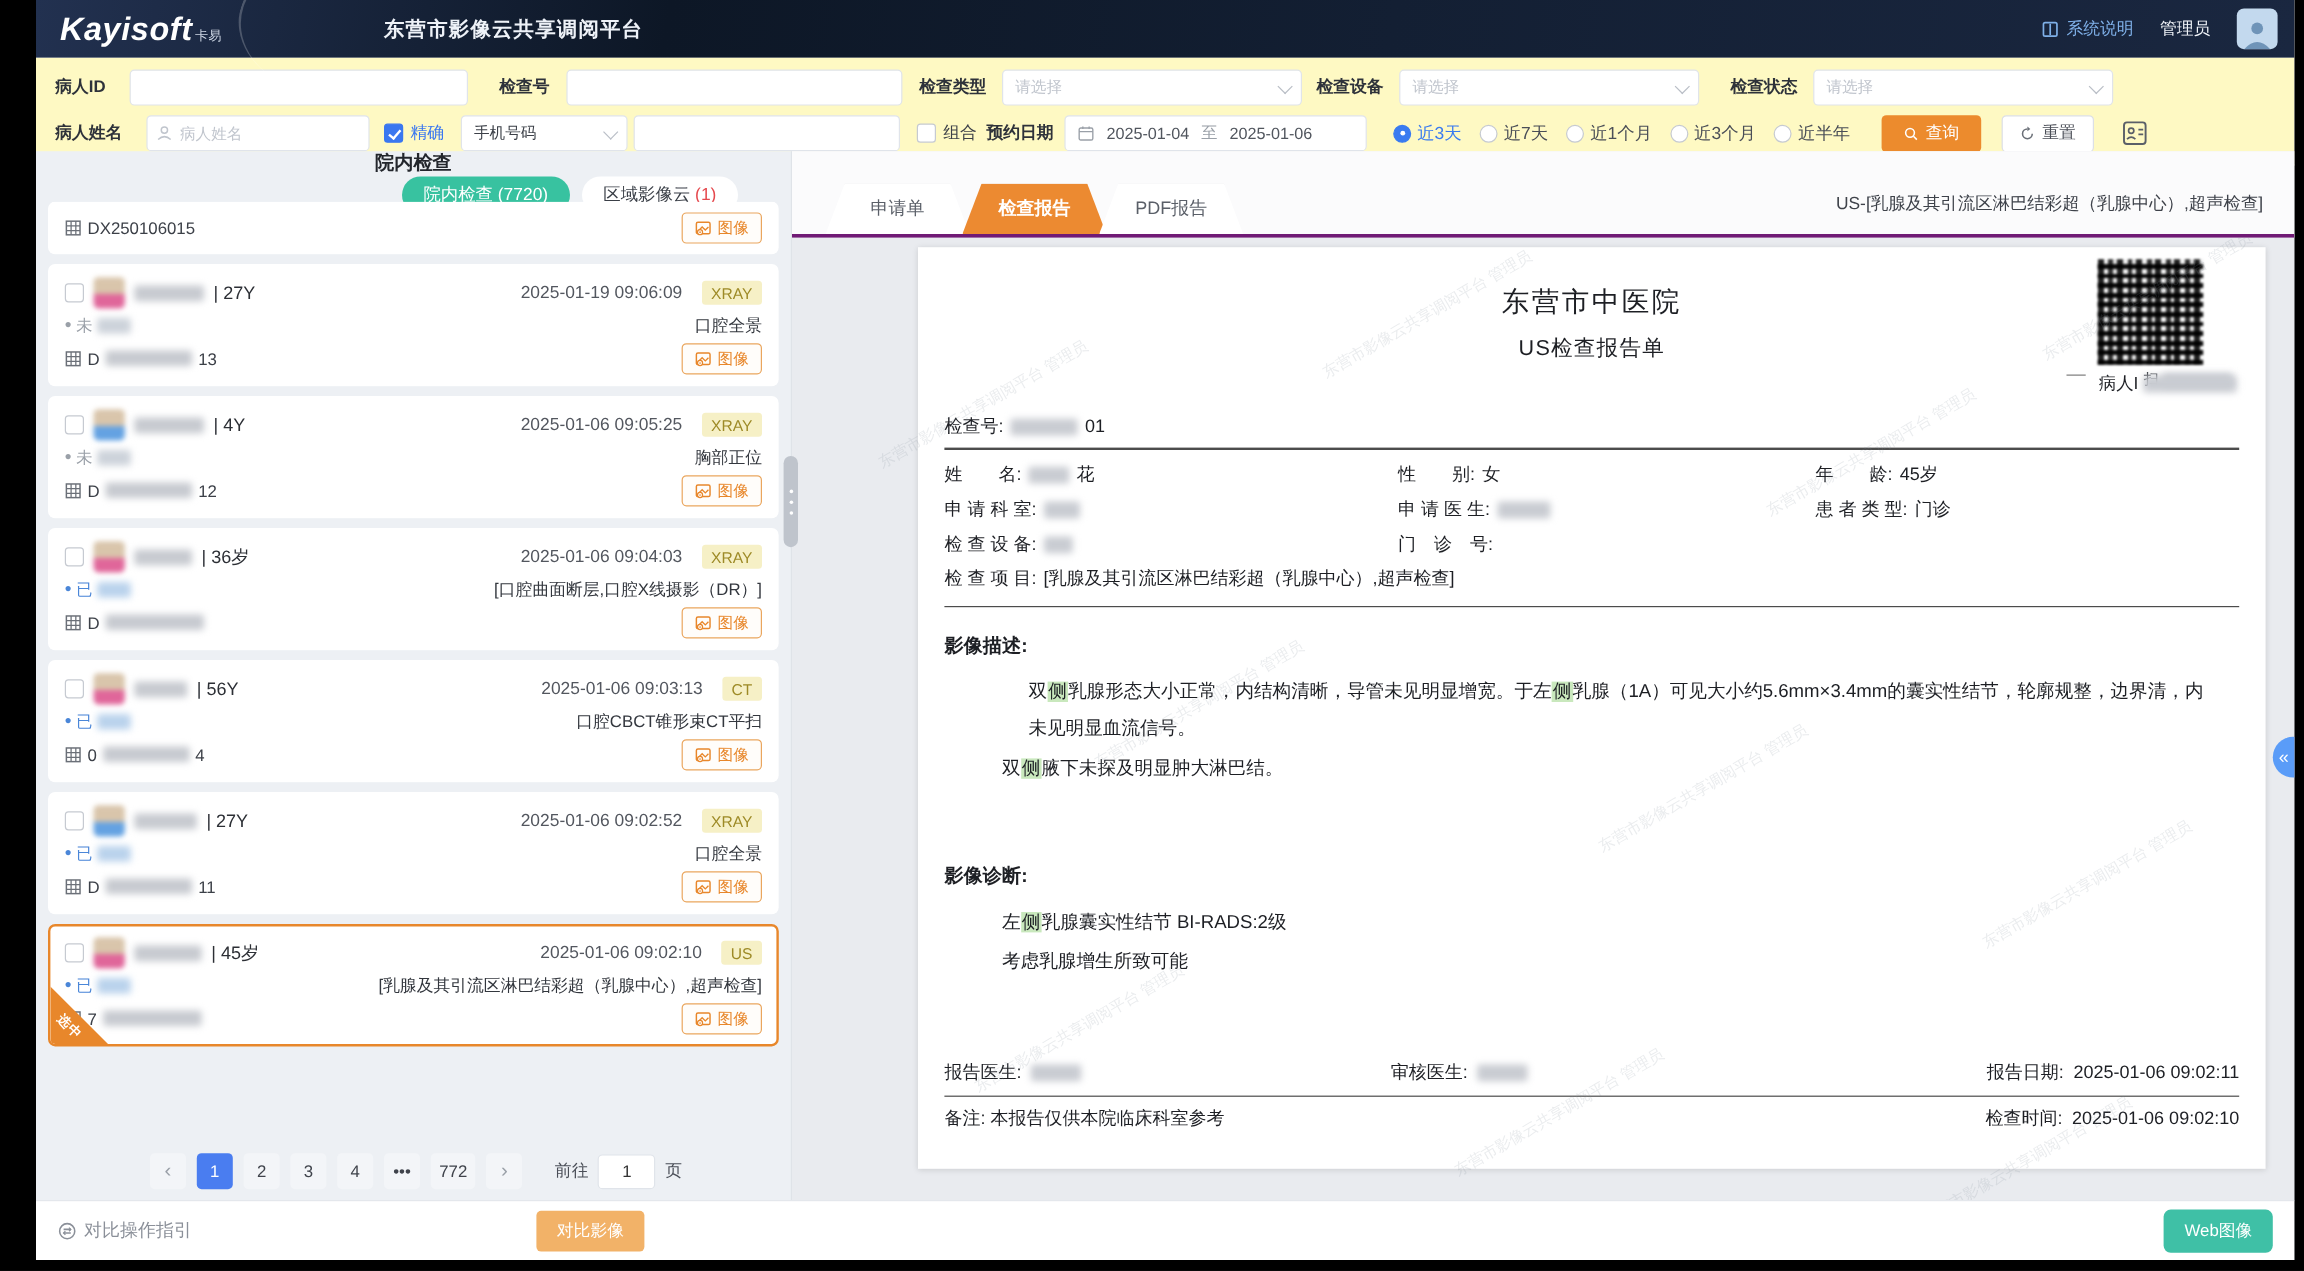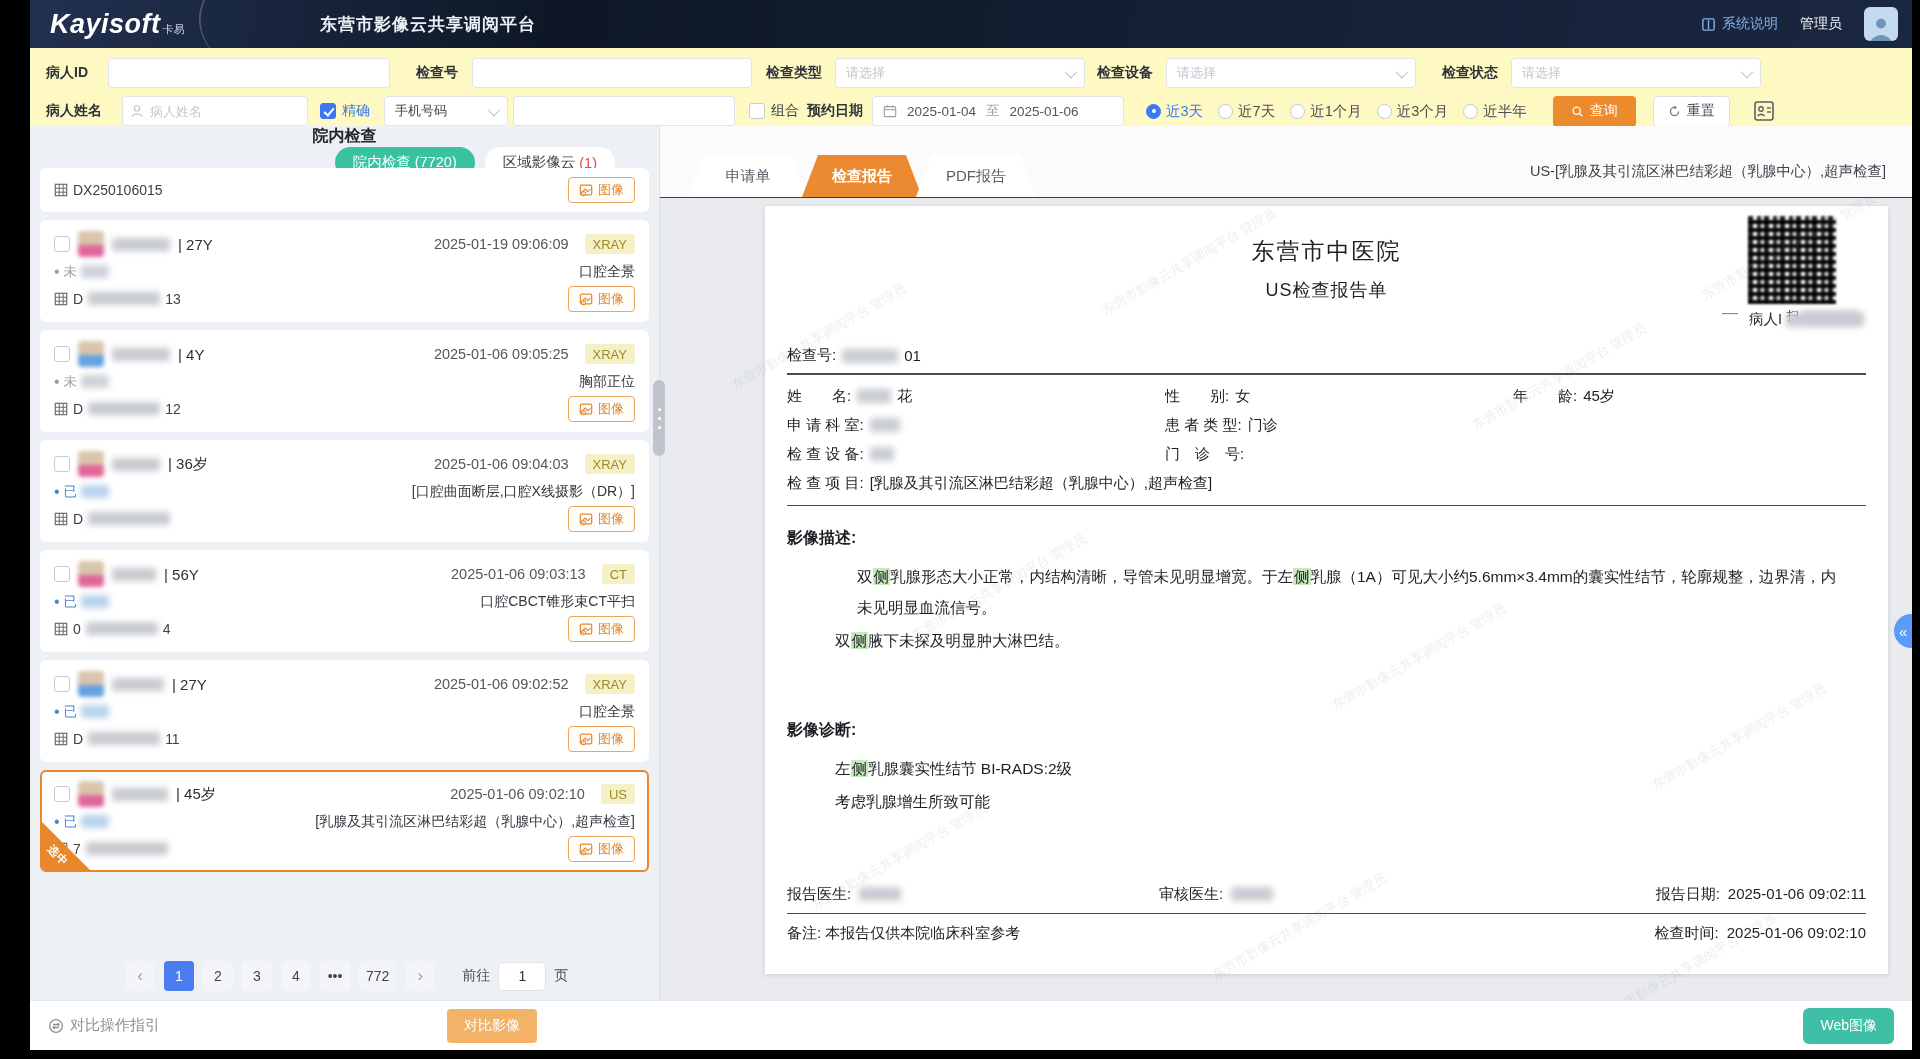--- a/index.html
+++ b/index.html
@@ -84,21 +84,21 @@
   .pg-btn { min-width:30px; height:30px; padding:0 7px; background:#f3f5f8; border-radius:4px; display:flex; align-items:center; justify-content:center; cursor:pointer; color:#3f434b; }
   .pg-btn.nav { color:#9aa0a8; font-size:17px; }
   .pg-btn.active { background:#4a7df0; color:#fff; }
   .pg-goto { margin-left:18px; display:flex; align-items:center; gap:8px; color:#4a4e57; }
   .pg-input { width:48px; height:29px; border:1px solid #e0e4ea; border-radius:4px; text-align:center; font-size:14px; color:#333; background:#fff; font-family:inherit; }
   .resize-handle { position:absolute; left:623px; top:254px; width:12px; height:76px; background:#bfc4cc; border-radius:6px; z-index:6; display:flex; flex-direction:column; align-items:center; justify-content:center; gap:6px; cursor:col-resize; }
   .resize-handle i { width:3px; height:3px; border-radius:50%; background:#fff; }
 
   
   .main { flex:1; display:flex; flex-direction:column; background:#e9ebef; min-width:0; }
-  .main-tabs { height:72px; background:#fbfbfc; display:flex; align-items:flex-end; padding-left:28px; border-bottom:1px solid #701a75; position:relative; }
+  .main-tabs { height:72px; background:#fbfbfc; display:flex; align-items:flex-end; padding-left:28px; border-bottom:3px solid #701a75; position:relative; }
   .rtab { position:relative; height:42px; line-height:42px; min-width:120px; padding:0 26px; text-align:center; font-size:15px; color:#5a5f68; margin-right:-6px; cursor:pointer; }
   .rtab::before { content:""; position:absolute; inset:0; background:#fff; clip-path:polygon(16px 0, calc(100% - 16px) 0, 100% 100%, 0 100%); box-shadow:0 -2px 5px rgba(0,0,0,.07); }
   .rtab span { position:relative; z-index:1; }
   .rtab.active { color:#fff; font-weight:bold; }
   .rtab.active::before { background:#ec8a31; }
   .mt-subtitle { margin-left:auto; padding-right:26px; padding-bottom:16px; font-size:14.5px; color:#3e424a; }
   .main-body { flex:1; position:relative; overflow:hidden; padding:8px 0 0 105px; }
 
   
   .report-page { width:1123px; height:768px; background:#fff; box-shadow:0 1px 5px rgba(0,0,0,.13); position:relative; padding:24px 22px; color:#1d1f24; }
@@ -201,21 +201,21 @@
       <span class="flabel" style="width:76px;">病人姓名</span>
       <div style="position:relative;">
         <svg class="icon-svg" style="position:absolute; left:8px; top:8px;" width="14" height="14" viewBox="0 0 16 16">
             <circle cx="8" cy="5" r="3" fill="none" stroke="#c0c5cd" stroke-width="1.4"></circle>
             <path d="M2 14 Q8 8.5 14 14" fill="none" stroke="#c0c5cd" stroke-width="1.4"></path>
           </svg>
         <input class="finput" style="width: 186px; padding-left: 27px;" placeholder="病人姓名">
       </div>
       <span class="cb checked" style="margin-left:12px;"></span>
       <span class="cblabel blue">精确</span>
-      <div class="fselect" style="width:124px; margin-left:14px;">
+      <div class="fselect" style="width:139px; margin-left:14px;">
         <span class="tx">手机号码</span>
         <span class="chev"></span>
       </div>
       <input class="finput" style="width: 222px; margin-left: 5px;">
       <span class="cb" style="margin-left:14px;"></span>
       <span class="cblabel">组合</span>
       <span class="flabel" style="margin-left:8px;">预约日期</span>
       <div class="datebox" style="margin-left:9px; width:252px;">
         <svg class="icon-svg" width="14" height="14" viewBox="0 0 16 16">
             <rect x="1.5" y="3" width="13" height="11.5" rx="1.5" fill="none" stroke="#9aa0a8" stroke-width="1.3"></rect>
@@ -650,20 +650,24 @@
             <span class="r-col3">
                 <span class="r-label">年　　龄:</span>
                 <span>45岁</span>
               </span>
           </div>
           <div class="r-grid-row">
             <span class="r-col1">
                 <span class="r-label">申 请 科 室:</span>
                 <span class="r-redact" style="width:30px;"></span>
               </span>
+            <span class="r-col2">
+                <span class="r-label">申 请 医 生:</span>
+                <span class="r-redact" style="width:44px;"></span>
+              </span>
             <span class="r-col3">
                 <span class="r-label">患 者 类 型:</span>
                 <span>门诊</span>
               </span>
           </div>
           <div class="r-grid-row">
             <span class="r-col1">
                 <span class="r-label">检 查 设 备:</span>
                 <span class="r-redact" style="width:24px;"></span>
               </span>

